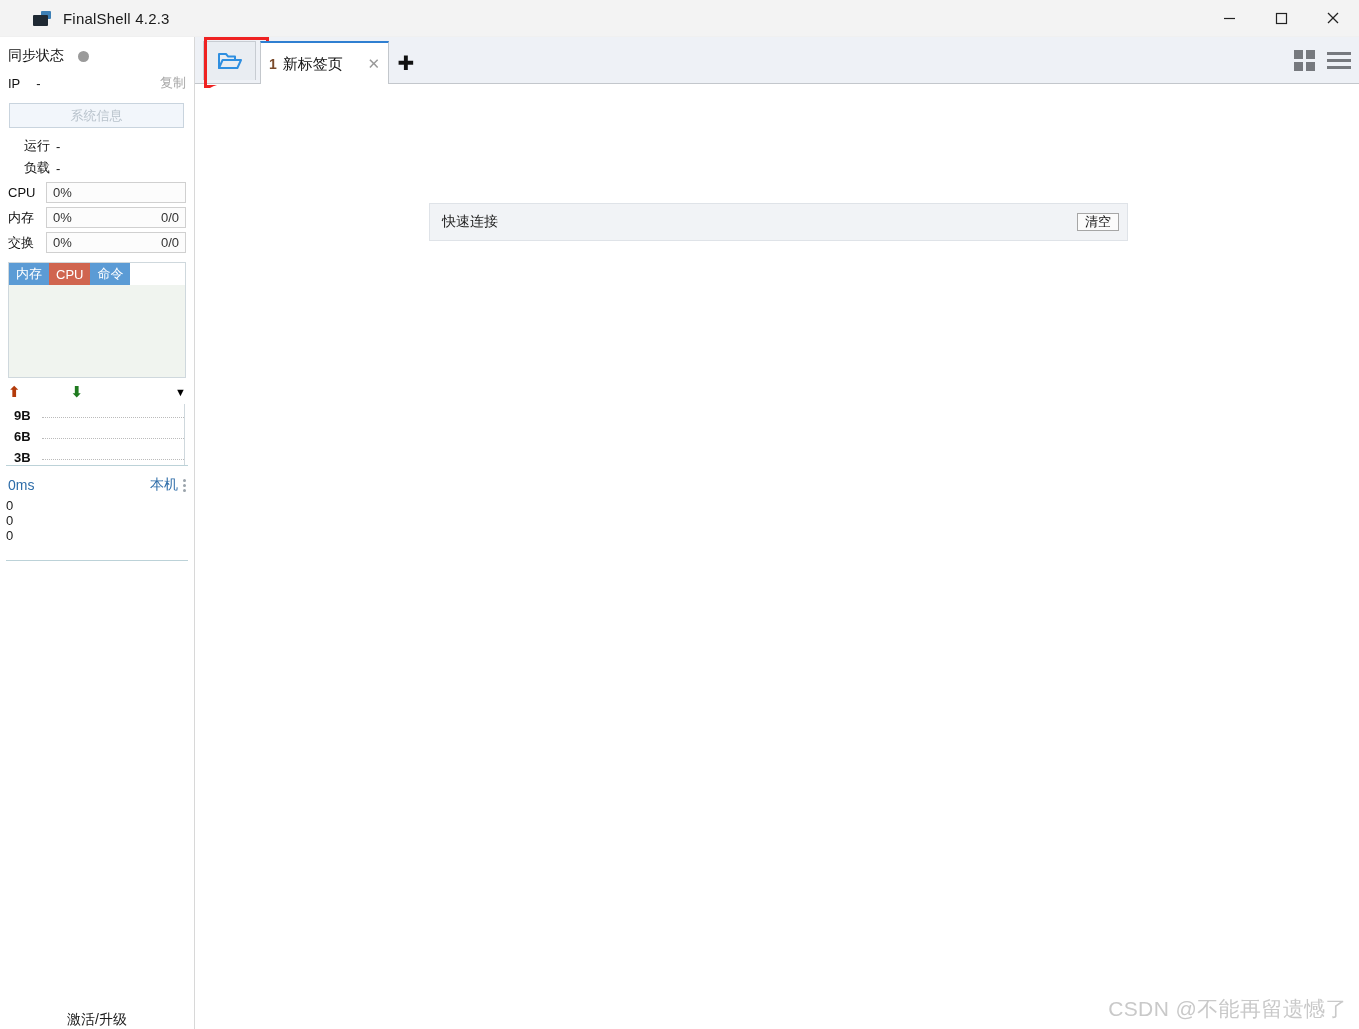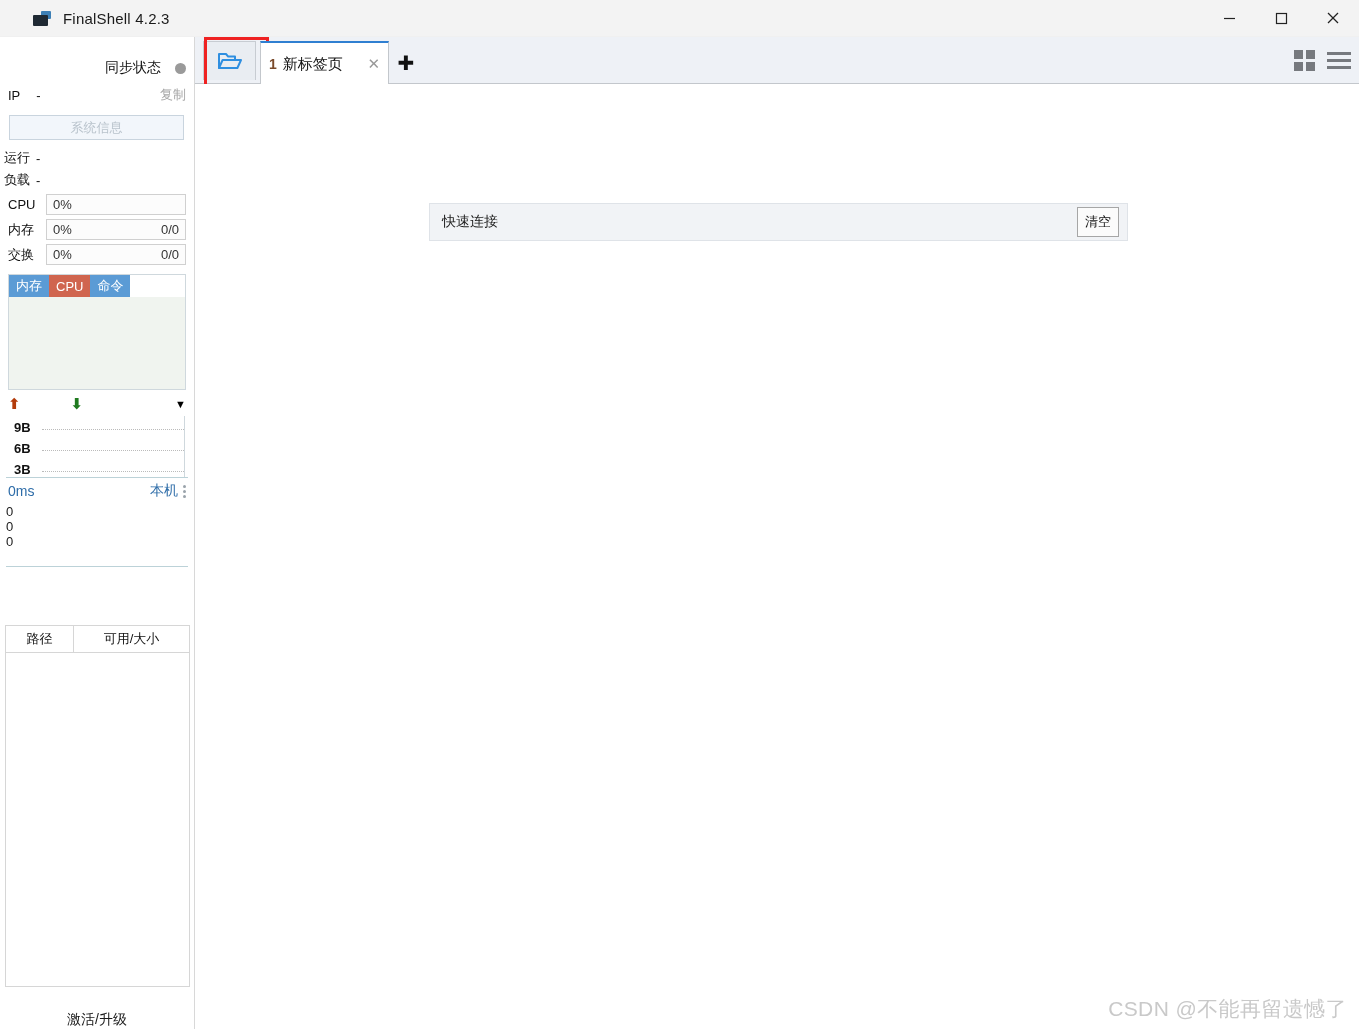--- a/index.html
+++ b/index.html
@@ -46,42 +46,42 @@
 
   
   .sidebar {
     position: absolute; left: 0; top: 37px; width: 195px; height: 992px;
     background: #ffffff;
     border-right: 1px solid #d8d8d8;
     font-size: 13px; color: #202020;
   }
   .sb-row { display: flex; align-items: center; padding: 0 8px; }
 
-  .sync-row { height: 26px; margin-top: 18px; justify-content: flex-end; }
+  .sync-row { height: 26px; margin-top: 6px; }
   .sync-label { font-size: 14px; color: #111; }
   .sync-dot {
     width: 11px; height: 11px; border-radius: 50%;
     background: #9a9a9a; margin-left: 14px;
   }
 
   .ip-row { height: 24px; margin-top: 2px; }
   .ip-key { font-size: 13px; color: #111; font-weight: 400; }
   .ip-val { margin-left: 16px; color: #111; font-size: 13px; }
   .ip-copy { margin-left: auto; color: #a6a6a6; font-size: 13px; }
 
   .sysinfo-btn {
     margin: 8px 10px 0 9px;
     height: 25px;
     background: #f2f6fb;
     border: 1px solid #c9d4de;
     display: flex; align-items: center; justify-content: center;
     color: #b9c3cc; font-size: 13px;
   }
 
-  .kv-line { height: 22px; display: flex; align-items: center; padding-left: 4px; font-size: 13px; }
+  .kv-line { height: 22px; display: flex; align-items: center; padding-left: 24px; font-size: 13px; }
   .kv-line .k { color: #111; }
   .kv-line .v { margin-left: 6px; color: #111; }
   .kv-line.first { margin-top: 7px; }
 
   .meter-row {
     display: flex; align-items: center; height: 23px; padding-left: 8px; margin-top: 2px;
   }
   .meter-name { width: 38px; font-size: 13px; color: #111; }
   .meter-box {
     position: relative; flex: 1; margin-right: 8px; height: 21px;
@@ -114,21 +114,21 @@
   .graph .gridrow {
     position: absolute; left: 36px; right: 4px; height: 0;
     border-top: 1px dotted #bbbbbb;
   }
   .graph .ylab {
     position: absolute; left: 8px; font-size: 13px; color: #111;
     transform: translateY(-9px);
   }
   .graph .vsep { position: absolute; right: 3px; top: 0; bottom: 0; border-left: 1px solid #cfd8dd; }
 
-  .lat-head { display: flex; align-items: center; height: 26px; padding: 0 8px; }
+  .lat-head { display: flex; align-items: center; height: 26px; padding: 0 8px; margin-top: 6px; }
   .lat-ms { color: #2d6ca8; font-size: 14px; }
   .lat-host { margin-left: auto; color: #2d6ca8; font-size: 14px; }
   .dots3 { margin-left: 5px; display: flex; flex-direction: column; gap: 2px; }
   .dots3 i { width: 3px; height: 3px; background: #9aa3ab; border-radius: 50%; display: block; }
 
   .graph2 {
     position: relative; margin: 0 6px 0 6px; height: 63px;
     border-bottom: 1px solid #bcd2d8;
   }
 
@@ -189,30 +189,31 @@
   }
   .grid-icon { display: grid; grid-template-columns: 9px 9px; grid-template-rows: 9px 9px; gap: 3px; }
   .grid-icon i { display: block; background: #76797e; }
   .hamb { display: flex; flex-direction: column; gap: 4px; }
   .hamb i { display: block; width: 24px; height: 3px; background: #76797e; }
 
   
   .main {
     position: absolute; left: 196px; top: 84px; right: 0; bottom: 0;
     background: #ffffff;
+    border-radius: 28px;
   }
   .quick-bar {
     position: absolute; left: 233px; top: 119px; width: 699px; height: 38px;
     background: #f1f3f6;
     border: 1px solid #dfe3e8;
     display: flex; align-items: center; padding: 0 8px;
   }
   .quick-label { font-size: 14px; color: #1d1d1d; margin-left: 4px; }
   .quick-clear {
-    margin-left: auto; height: 30px; min-width: 42px;
+    margin-left: auto; height: 18px; min-width: 42px;
     border: 1px solid #a6a6a6; background: #fbfbfb;
     display: flex; align-items: center; justify-content: center;
     font-size: 13px; color: #111; padding: 0 6px;
   }
 
   .watermark {
     position: absolute; right: 12px; bottom: 6px;
     color: #c9c9c9; font-size: 21px; letter-spacing: .4px; margin-left: 48px;
   }
 </style>
@@ -331,27 +332,20 @@
     <div class="graph2">
       <div class="vsep"></div>
       <div class="gridrow" style="top:14px"></div>
       <div class="gridrow" style="top:36px"></div>
       <div class="gridrow" style="top:58px"></div>
       <div class="ylab" style="top:14px;left:12px">0</div>
       <div class="ylab" style="top:36px;left:12px">0</div>
       <div class="ylab" style="top:58px;left:12px">0</div>
     </div>
 
-    <div class="disk-table">
-      <div class="disk-head">
-        <div class="disk-th c1">路径</div>
-        <div class="disk-th c2">可用/大小</div>
-      </div>
-      <div class="disk-body"></div>
-    </div>
 
     <div class="activate">激活/升级</div>
   </div>
 
   <div class="tabstrip">
     <div class="folder-btn">
       <svg width="26" height="20" viewBox="0 0 26 20">
         <path d="M2 17V3h7l2.2 2.6H18V8" fill="none" stroke="#2f8fe0" stroke-width="2" stroke-linejoin="round" stroke-linecap="round"></path>
         <path d="M2 17l3.6-8H24l-3.6 8z" fill="none" stroke="#2f8fe0" stroke-width="2" stroke-linejoin="round" stroke-linecap="round"></path>
       </svg>

